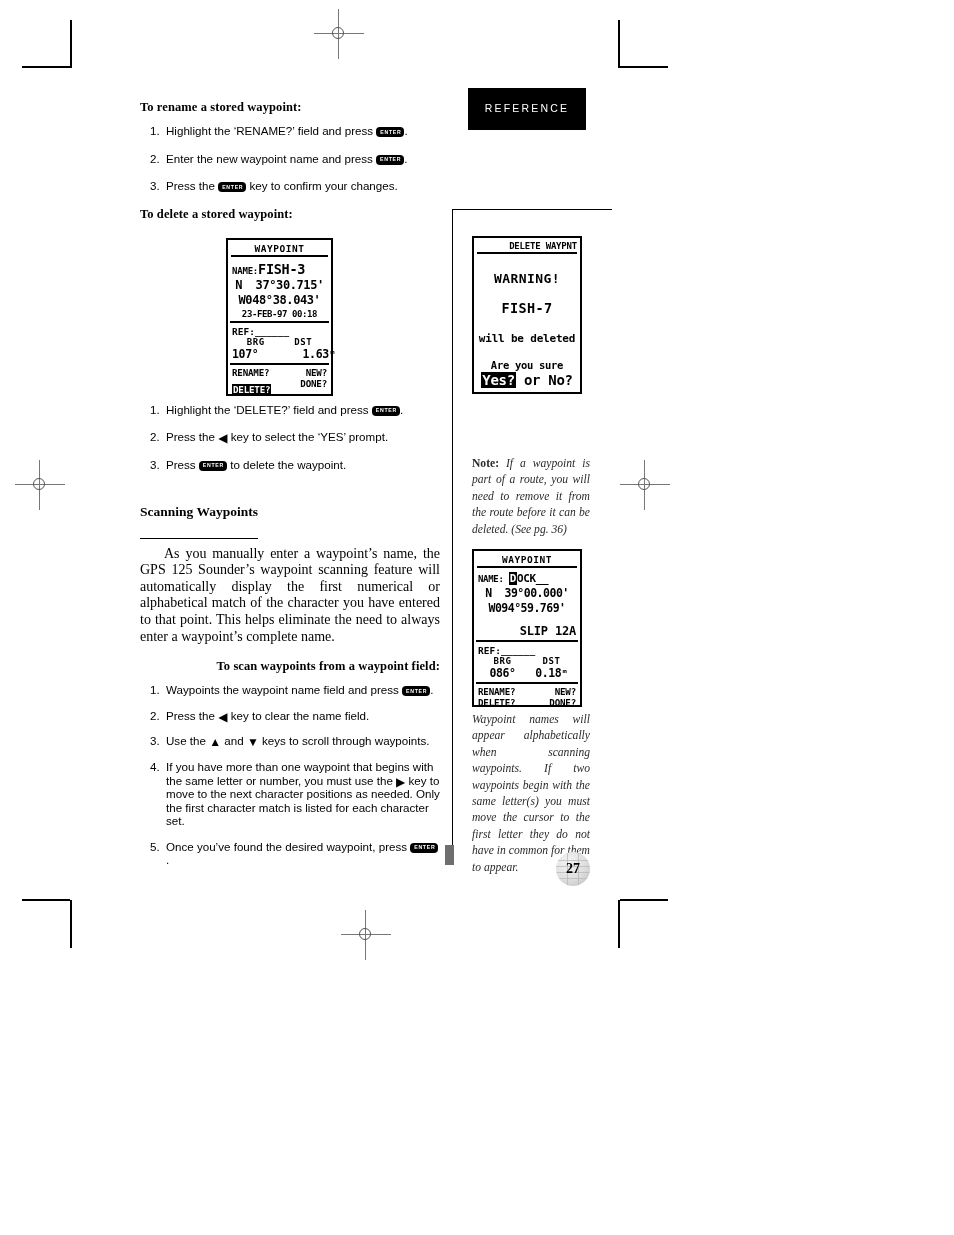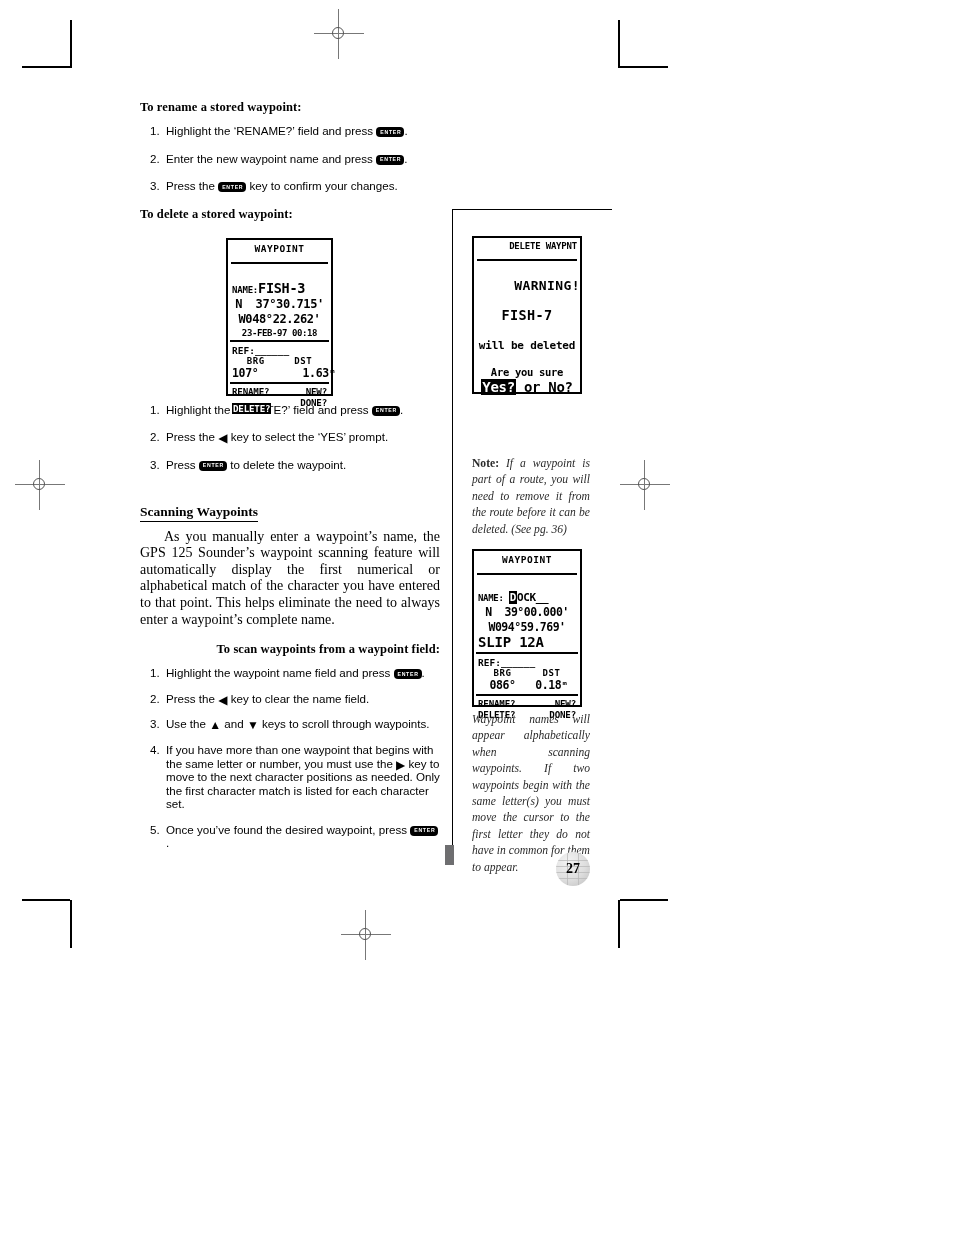--- a/index.html
+++ b/index.html
@@ -18,21 +18,21 @@
   .page{position:absolute;left:0;top:0;width:954px;height:1235px;}
 
   
   .maincol{position:absolute;left:140px;top:100px;width:300px;}
 
   h3.sub{font-size:12.5px;font-weight:bold;margin:0 0 9px 0;
      font-family:"Liberation Serif", serif;letter-spacing:.1px;}
   h3.sub.indent{margin-left:18px;}
 
   .sect-head{font-size:13.5px;font-weight:bold;margin:16px 0 2px 0;
-     display:inline-block;border-bottom:1.6px solid #000;padding-bottom:1px;
+     display:inline-block;border-bottom:1.6px solid #000;padding-bottom:18px;
      font-family:"Liberation Serif", serif;}
 
   .body-p{font-size:14px;line-height:16.6px;margin:5px 0 0 0;text-align:justify;
      font-family:"Liberation Serif", serif;}
   .body-p .ind{padding-left:24px;}
 
   
   .steps{margin:0;padding:0;list-style:none;
      font-family:"Liberation Sans", sans-serif;}
   .steps li{font-size:11.6px;line-height:13.6px;margin:0 0 14px 0;
@@ -45,47 +45,47 @@
      font-family:"Liberation Sans", sans-serif;font-size:5.2px;font-weight:bold;
      letter-spacing:.7px;padding:2.5px 3px 2.5px 4px;vertical-align:1.5px;
      line-height:5px;}
 
   .arr{display:inline-block;vertical-align:-1px;font-size:12px;line-height:10px;}
 
   
   .lcd{border:2px solid #000;background:#fff;box-sizing:border-box;
        font-family:"DejaVu Sans Mono", monospace;font-weight:bold;color:#000;}
   .lcd .ttl{text-align:center;font-size:9.5px;letter-spacing:.5px;
-       border-bottom:2.2px solid #000;padding:2px 0 8px 0;margin:1px 3px 16px 3px;}
+       border-bottom:2.2px solid #000;padding:2px 0 1px 0;margin:1px 3px 4px 3px;}
   .lcd .row{padding:0 4px;white-space:pre;}
   .hr2{border-bottom:2.2px solid #000;margin:2px 2px;}
   .inv{background:#000;color:#fff;padding:0 1px;}
 
   .lcd-left{position:absolute;left:226px;top:238px;width:107px;height:158px;}
   .lcd-left .name{font-size:9px;letter-spacing:-.2px;margin-top:3px;}
   .lcd-left .big{font-size:13.5px;letter-spacing:-.3px;}
   .lcd-left .coord{font-size:12px;letter-spacing:-.4px;text-align:center;margin-top:1px;}
   .lcd-left .date{font-size:9px;letter-spacing:-.4px;text-align:center;margin-top:2px;}
   .lcd-left .ref{font-size:9.5px;margin-top:3px;}
   .lcd-left .hd{font-size:9px;text-align:center;letter-spacing:.5px;}
   .lcd-left .val{font-size:11.5px;text-align:center;letter-spacing:-.3px;}
   .lcd-left .opt{font-size:9.2px;letter-spacing:-.2px;}
 
   .lcd-warn{position:absolute;left:472px;top:236px;width:110px;height:158px;}
   .lcd-warn .ctr{text-align:center;}
-  .lcd-warn .w1{font-size:13px;letter-spacing:.4px;margin-top:17px;text-align:right;}
+  .lcd-warn .w1{font-size:13px;letter-spacing:.4px;margin-top:17px;}
   .lcd-warn .w2{font-size:13.5px;letter-spacing:.4px;margin-top:14px;}
   .lcd-warn .w3{font-size:11px;letter-spacing:-.2px;margin-top:16px;}
   .lcd-warn .w4{font-size:10.5px;letter-spacing:-.3px;margin-top:14px;}
   .lcd-warn .w5{font-size:14px;letter-spacing:-.3px;margin-top:1px;}
 
   .lcd-dock{position:absolute;left:472px;top:549px;width:110px;height:158px;}
   .lcd-dock .name{font-size:9px;letter-spacing:-.3px;margin-top:3px;}
   .lcd-dock .coord{font-size:11.5px;letter-spacing:-.5px;text-align:center;margin-top:1px;}
-  .lcd-dock .slip{font-size:14px;letter-spacing:-.2px;text-align:left;margin-top:0;}
+  .lcd-dock .slip{font-size:12px;letter-spacing:-.2px;text-align:right;margin-top:9px;}
   .lcd-dock .ref{font-size:9.5px;margin-top:3px;}
   .lcd-dock .hd{font-size:9px;text-align:center;letter-spacing:.5px;}
   .lcd-dock .val{font-size:11.5px;text-align:center;letter-spacing:-.4px;}
   .lcd-dock .opt{font-size:9.2px;letter-spacing:-.2px;}
 
   
   .rulebox{position:absolute;left:452px;top:209px;width:160px;height:640px;
            border-left:1.4px solid #000;border-top:1.4px solid #000;box-sizing:border-box;}
 
   .refhdr{position:absolute;left:468px;top:88px;width:118px;height:42px;background:#000;}
@@ -146,20 +146,23 @@
       <div class="ring"></div>
     </div>
   <div class="reg" style="left:634px;top:474px;">
     <div class="vl"></div>
       <div class="hl"></div>
       <div class="ring"></div>
     </div>
 
   <div class="rulebox"></div>
 
+  <div class="refhdr">
+    <span>REFERENCE</span>
+  </div>
 
   <div class="maincol">
 
     <h3 class="sub">To rename a stored waypoint:</h3>
 
     <ul class="steps">
       <li><span class="num">1.</span><span>Highlight the ‘RENAME?’ field and press </span><span class="enterkey">ENTER</span><span>.</span></li>
       <li><span class="num">2.</span><span>Enter the new waypoint name and press </span><span class="enterkey">ENTER</span><span>.</span></li>
       <li><span class="num">3.</span><span>Press the </span><span class="enterkey">ENTER</span><span> key to confirm your changes.</span></li>
     </ul>
@@ -176,33 +179,33 @@
 
     <div style="height:2px;"></div>
     <div>
       <div class="sect-head">Scanning Waypoints</div>
       <p class="body-p"><span class="ind"></span><span>As you manually enter a waypoint’s name, the GPS 125 Sounder’s waypoint scanning feature will automatically display the first numerical or alphabetical match of the character you have entered to that point. This helps eliminate the need to always enter a waypoint’s complete name.</span></p>
     </div>
 
     <h3 class="sub indent" style="margin-top:14px;text-align:right;">To scan waypoints from a waypoint field:</h3>
 
     <ul class="steps tight">
-      <li><span class="num">1.</span><span>Highlight the waypoint name field and press </span><span class="enterkey">ENTER</span><span>.</span></li>
+      <li><span class="num">1.</span><span>Waypoints the waypoint name field and press </span><span class="enterkey">ENTER</span><span>.</span></li>
       <li><span class="num">2.</span><span>Press the </span><span class="arr">◀</span><span> key to clear the name field.</span></li>
       <li><span class="num">3.</span><span>Use the </span><span class="arr">▲</span><span> and </span><span class="arr">▼</span><span> keys to scroll through waypoints.</span></li>
       <li><span class="num">4.</span><span>If you have more than one waypoint that begins with the same letter or number, you must use the </span><span class="arr">▶</span><span> key to move to the next character positions as needed. Only the first character match is listed for each character set.</span></li>
       <li><span class="num">5.</span><span>Once you’ve found the desired waypoint, press </span><span class="enterkey">ENTER</span><span>.</span></li>
     </ul>
   </div>
 
   <div class="lcd lcd-left">
     <div class="ttl">WAYPOINT</div>
     <div class="row name"><span>NAME:</span><span class="big">FISH-3</span></div>
     <div class="row coord">N  37°30.715'</div>
-    <div class="row coord">W048°22.262'</div>
+    <div class="row coord">W048°38.043'</div>
     <div class="row date">23-FEB-97 00:18</div>
     <div class="hr2"></div>
     <div class="row ref"><span>REF:</span><span style="letter-spacing:0px;">______</span></div>
     <div style="display:flex;padding:0 4px;">
       <div class="hd" style="flex:1;">BRG</div>
       <div class="hd" style="flex:1;">DST</div>
     </div>
     <div style="display:flex;padding:0 4px;gap:44px;">
       <div class="val" style="flex:1;">107°</div>
       <div class="val" style="flex:1;">1.63ᵐ</div>

